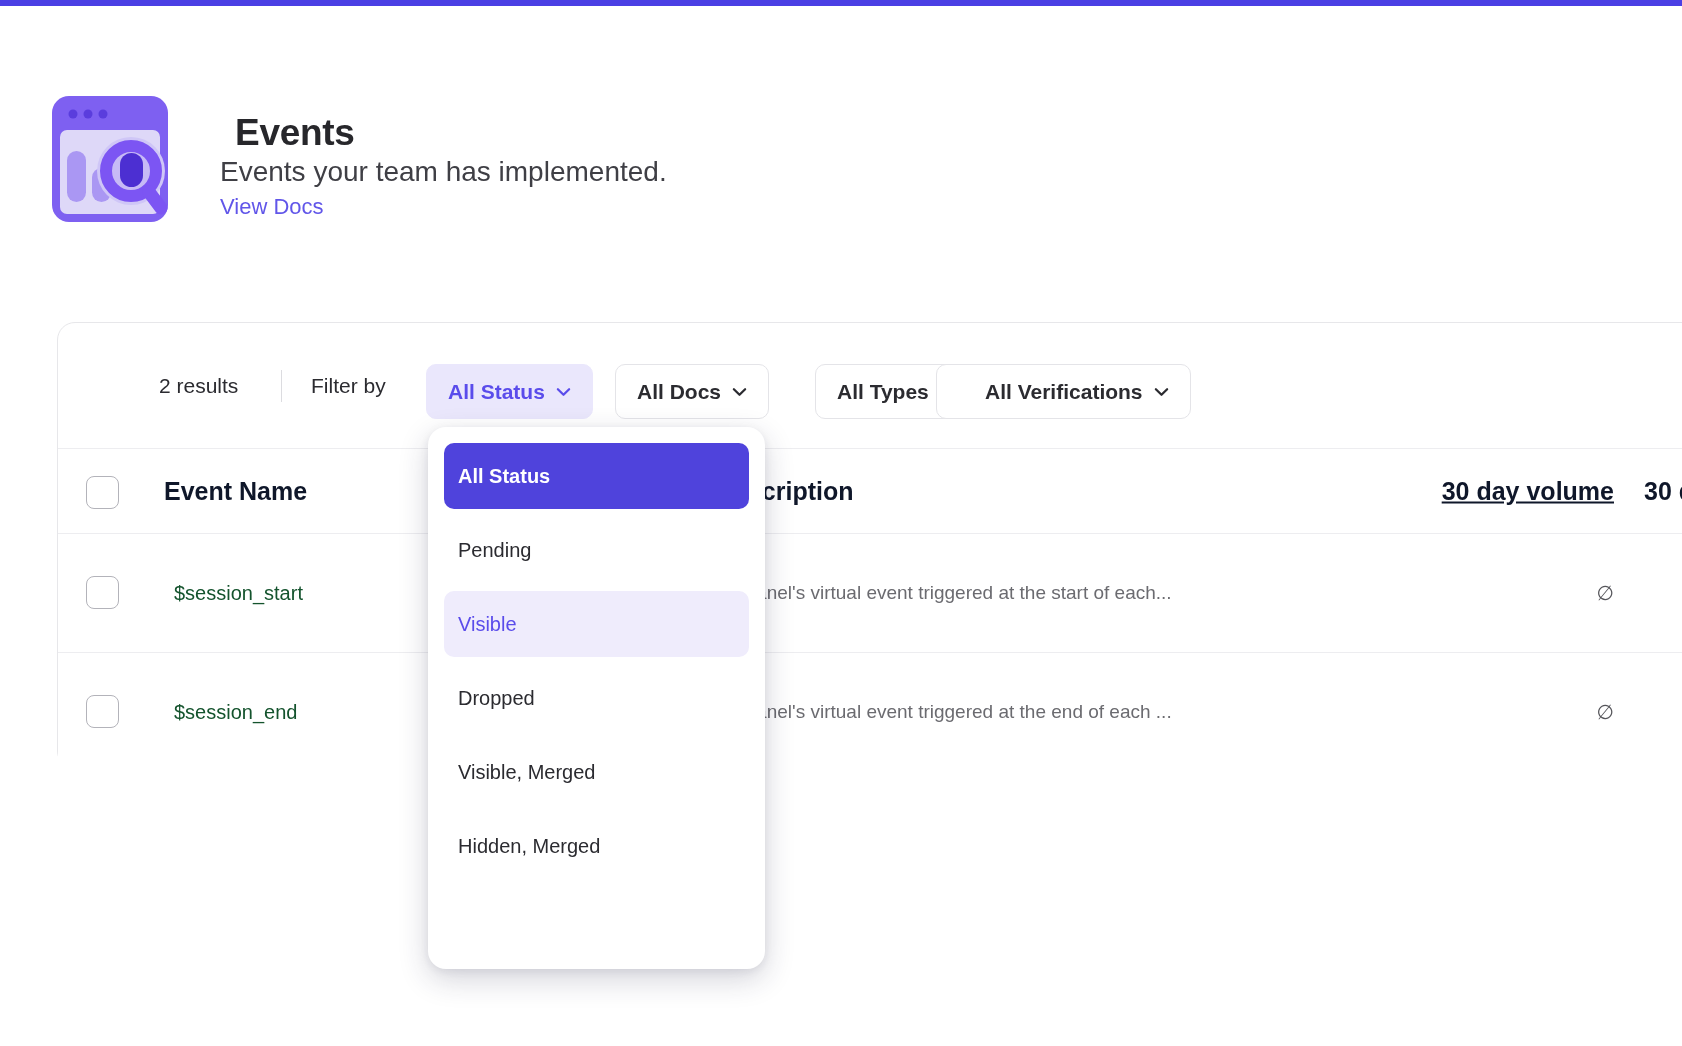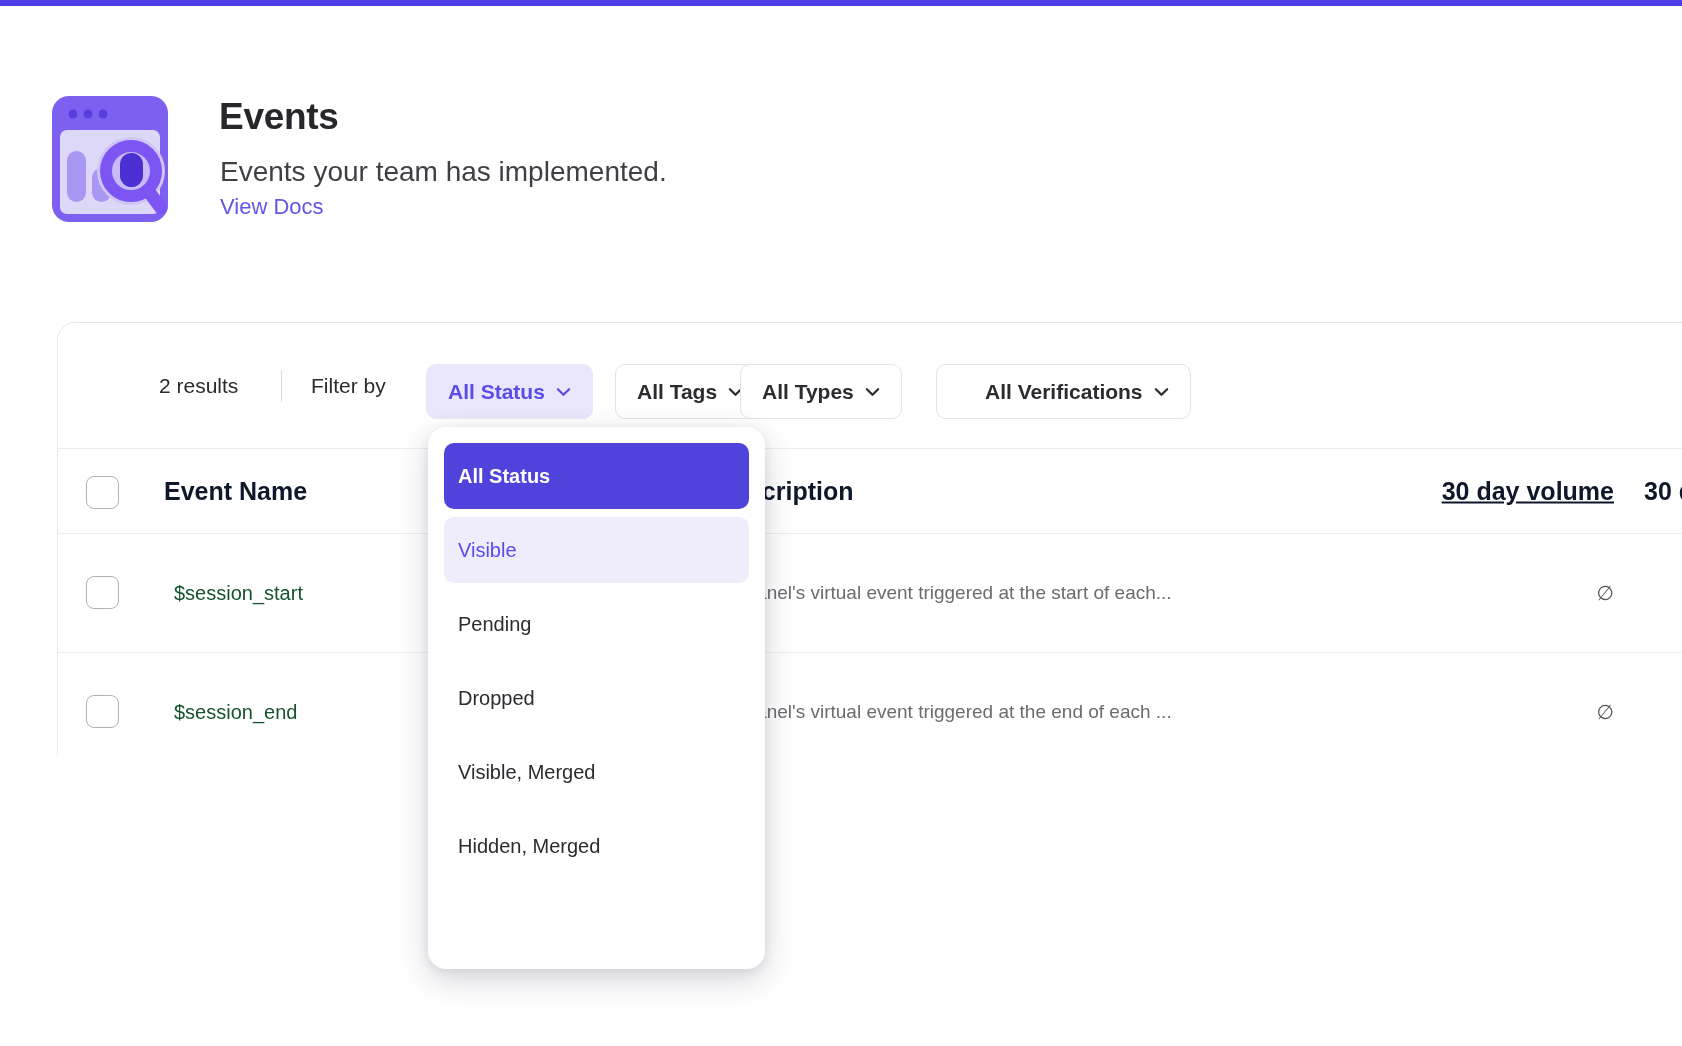--- a/index.html
+++ b/index.html
@@ -3,21 +3,21 @@
 <meta charset="utf-8">
 <style>
   html,body{margin:0;padding:0;background:#fff;}
   .screen{position:relative;width:1682px;height:1046px;background:#ffffff;overflow:hidden;
           font-family:"Liberation Sans","DejaVu Sans",sans-serif;color:#2b2b30;}
 
   .topbar{position:absolute;top:0;left:0;right:0;height:6px;background:#4b3fe4;}
 
   
   .app-icon{position:absolute;left:52px;top:96px;width:116px;height:126px;}
-  .page-title{position:absolute;left:219px;top:97px;margin:0;font-size:37px;line-height:1.1;
+  .page-title{position:absolute;left:219px;top:97px;margin:16px;font-size:37px;line-height:1.1;
               font-weight:700;color:#27272b;letter-spacing:-0.3px;}
   .page-subtitle{position:absolute;left:220px;top:156px;margin:0;font-size:28px;color:#3f3f45;}
   .view-docs{position:absolute;left:220px;top:194px;font-size:22px;font-weight:500;color:#6156e9;
              text-decoration:none;cursor:pointer;}
 
   
   .card{position:absolute;left:57px;top:322px;width:1660px;height:445px;background:#fff;
         border:1px solid #e7e7ea;border-radius:18px;box-sizing:content-box;}
 
   
@@ -26,21 +26,21 @@
   .tb-results{left:101px;}
   .tb-filterby{left:253px;}
   .vdivider{position:absolute;left:223px;top:47px;width:1px;height:32px;background:#dcdce0;}
 
   .pill{position:absolute;top:41px;height:55px;display:inline-flex;align-items:center;gap:11px;
         padding:0 21px;border-radius:10px;font-size:21px;font-weight:600;color:#2b2b30;
         background:#fff;border:1px solid #e4e4e8;box-sizing:border-box;cursor:pointer;white-space:nowrap;}
   .pill.active{background:#eae7fc;border-color:#eae7fc;color:#5a4ceb;}
   .pill-status{left:368px;}
   .pill-tags{left:557px;}
-  .pill-types{left:682px;}
+  .pill-types{left:757px;}
   .pill-verifications{left:878px;padding-left:48px;}
   .chevron{width:15px;height:10px;flex:0 0 auto;}
 
   
   .thead{position:absolute;left:0;top:125px;width:100%;height:86px;
          border-top:1px solid #ededf0;border-bottom:1px solid #ededf0;box-sizing:border-box;}
   .th{position:absolute;top:50%;transform:translateY(-50%);font-size:25px;font-weight:700;
       color:#0f172a;white-space:nowrap;}
   .th-name{left:106px;}
   .th-desc{left:658px;}
@@ -106,21 +106,21 @@
     <div class="vdivider"></div>
     <span class="tb-text tb-filterby">Filter by</span>
 
     <button class="pill pill-status active">
       <span>All Status</span>
       <svg class="chevron" viewBox="0 0 16 10">
           <path d="M2 2 L8 8 L14 2" fill="none" stroke="currentColor" stroke-width="2.4" stroke-linecap="round" stroke-linejoin="round"></path>
         </svg>
     </button>
     <button class="pill pill-tags">
-      <span>All Tags</span>
+      <span>All Docs</span>
       <svg class="chevron" viewBox="0 0 16 10">
           <path d="M2 2 L8 8 L14 2" fill="none" stroke="currentColor" stroke-width="2.4" stroke-linecap="round" stroke-linejoin="round"></path>
         </svg>
     </button>
     <button class="pill pill-types">
       <span>All Types</span>
       <svg class="chevron" viewBox="0 0 16 10">
           <path d="M2 2 L8 8 L14 2" fill="none" stroke="currentColor" stroke-width="2.4" stroke-linecap="round" stroke-linejoin="round"></path>
         </svg>
     </button>
@@ -149,20 +149,20 @@
     <div class="row row-2">
       <span class="checkbox"></span>
       <span class="cell-name">$session_end</span>
       <span class="cell-desc">Mixpanel's virtual event triggered at the end of each ...</span>
       <span class="cell-volume">∅</span>
     </div>
   </section>
 
   <div class="dropdown">
     <div class="dd-item selected">All Status</div>
+    <div class="dd-item">Pending</div>
     <div class="dd-item hovered">Visible</div>
-    <div class="dd-item">Pending</div>
     <div class="dd-item">Dropped</div>
     <div class="dd-item">Visible, Merged</div>
     <div class="dd-item">Hidden, Merged</div>
   </div>
 
 </div>
 
 </body></html>

